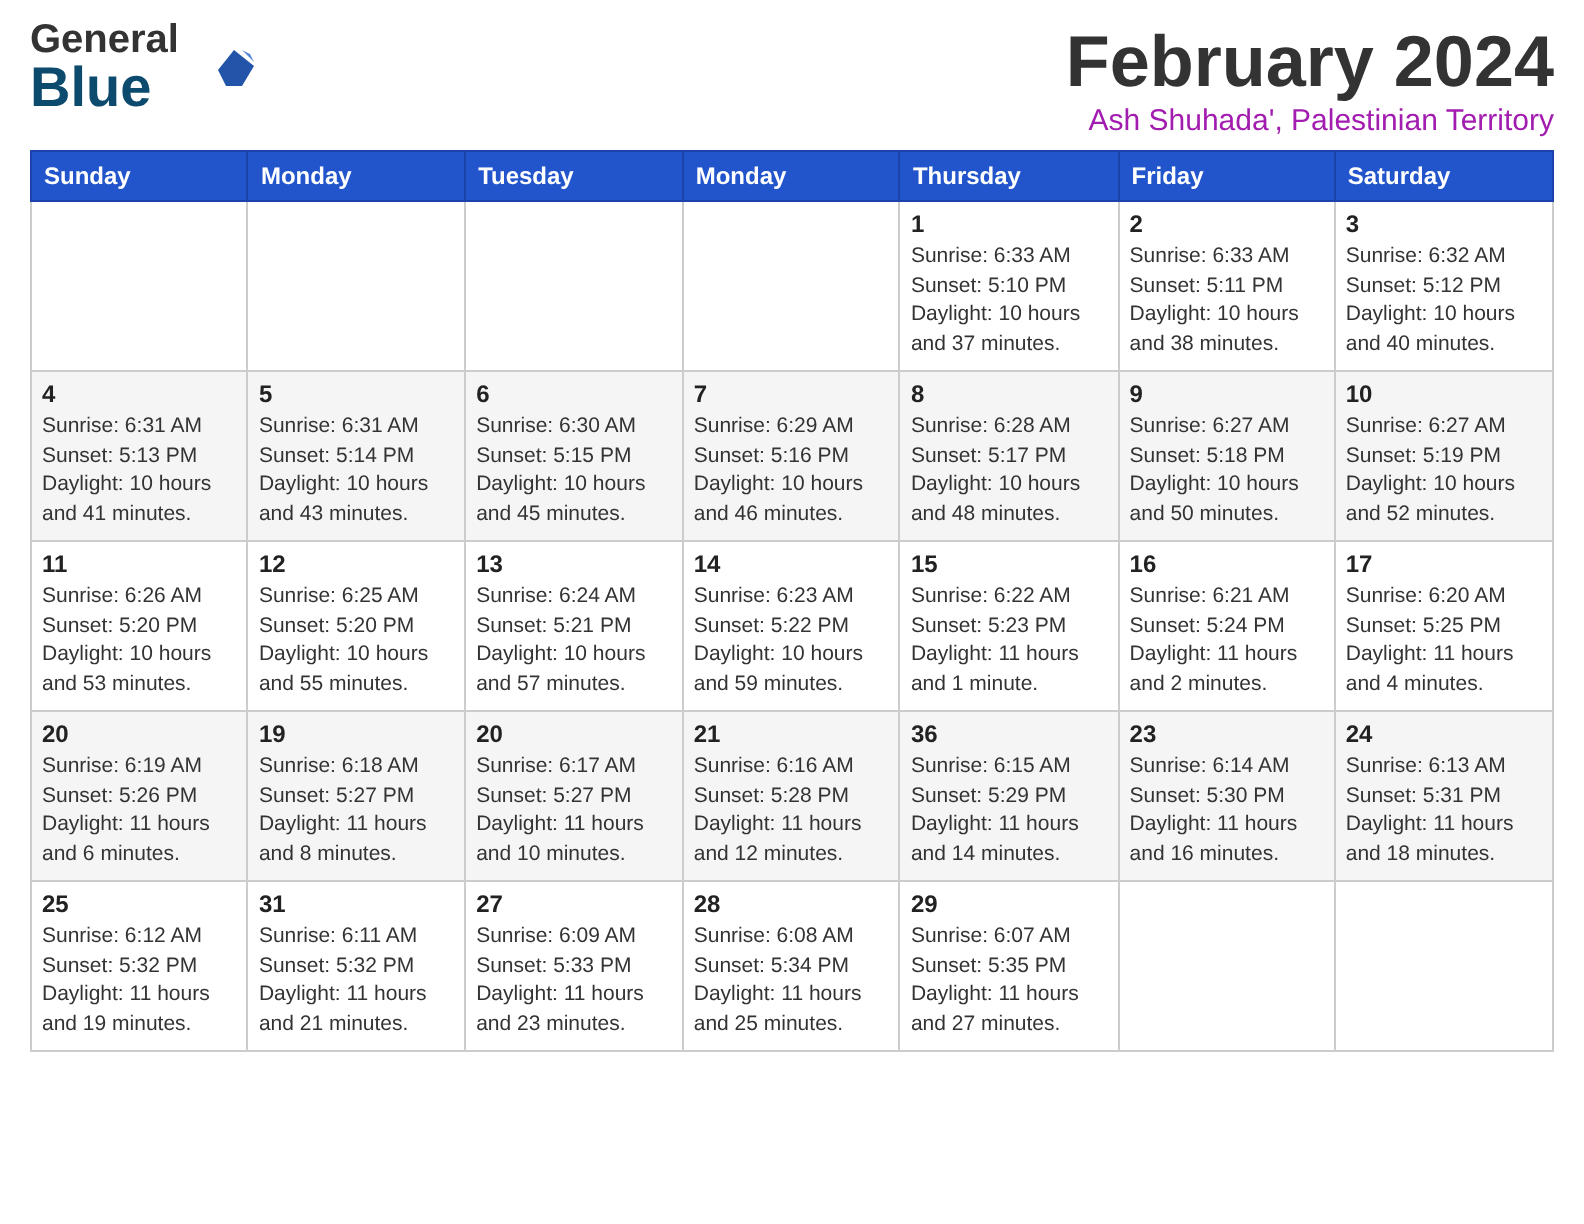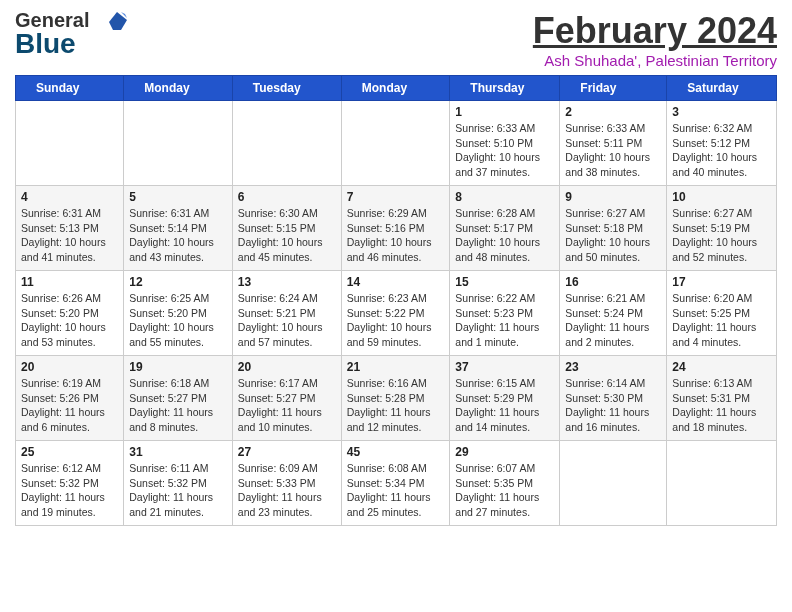--- a/index.html
+++ b/index.html
@@ -21,36 +21,35 @@
       flex-direction: column;
       align-items: flex-start;
     }
     .title-area {
       text-align: right;
     }
     .month-title {
       font-size: 36px;
       font-weight: bold;
       color: #333;
-      text-decoration: underline;
     }
     .location-title {
       font-size: 15px;
       color: #a21caf;
     }
     table {
       width: 100%;
       border-collapse: collapse;
       font-size: 11px;
     }
     thead tr th {
       background: #2255cc;
       color: #fff;
       text-align: left;
-      padding: 5px 20px;
+      padding: 5px 6px;
       font-size: 12px;
       font-weight: bold;
       border: 1px solid #1a44aa;
     }
     tbody tr td {
       border: 1px solid #ccc;
       vertical-align: top;
       padding: 4px 5px;
       width: 113px;
       min-height: 70px;
@@ -76,21 +75,21 @@
     }
     .empty-cell {
       background: #fff !important;
     }
   </style>
 </head>
 <body>
 
 <div class="header-area">
   <div class="logo">
-    <div style="display:flex;gap:18px;">
+    <div style="display:flex;align-items:center;gap:18px;">
       <div style="display:flex;flex-direction:column;line-height:1;">
         <span style="font-size:20px;font-weight:bold;color:#333;">General</span>
         <span style="font-size:28px;font-weight:bold;color:#0c4a6e;">Blue</span>
       </div>
       <svg width="22" height="22" viewBox="0 0 22 22">
         <polygon points="10,2 20,10 14,20 6,20 2,12" fill="#2255aa"></polygon>
         <polygon points="14,2 20,8 18,4" fill="#5588dd"></polygon>
       </svg>
     </div>
   </div>
@@ -202,21 +201,21 @@
         </td>
         <td>
           <span class="day-num">20</span>
           <div class="day-info">Sunrise: 6:17 AM<br>Sunset: 5:27 PM<br>Daylight: 11 hours and 10 minutes.</div>
         </td>
         <td>
           <span class="day-num">21</span>
           <div class="day-info">Sunrise: 6:16 AM<br>Sunset: 5:28 PM<br>Daylight: 11 hours and 12 minutes.</div>
         </td>
         <td>
-          <span class="day-num">37</span>
+          <span class="day-num">36</span>
           <div class="day-info">Sunrise: 6:15 AM<br>Sunset: 5:29 PM<br>Daylight: 11 hours and 14 minutes.</div>
         </td>
         <td>
           <span class="day-num">23</span>
           <div class="day-info">Sunrise: 6:14 AM<br>Sunset: 5:30 PM<br>Daylight: 11 hours and 16 minutes.</div>
         </td>
         <td>
           <span class="day-num">24</span>
           <div class="day-info">Sunrise: 6:13 AM<br>Sunset: 5:31 PM<br>Daylight: 11 hours and 18 minutes.</div>
         </td>
@@ -228,21 +227,21 @@
         </td>
         <td>
           <span class="day-num">31</span>
           <div class="day-info">Sunrise: 6:11 AM<br>Sunset: 5:32 PM<br>Daylight: 11 hours and 21 minutes.</div>
         </td>
         <td>
           <span class="day-num">27</span>
           <div class="day-info">Sunrise: 6:09 AM<br>Sunset: 5:33 PM<br>Daylight: 11 hours and 23 minutes.</div>
         </td>
         <td>
-          <span class="day-num">45</span>
+          <span class="day-num">28</span>
           <div class="day-info">Sunrise: 6:08 AM<br>Sunset: 5:34 PM<br>Daylight: 11 hours and 25 minutes.</div>
         </td>
         <td>
           <span class="day-num">29</span>
           <div class="day-info">Sunrise: 6:07 AM<br>Sunset: 5:35 PM<br>Daylight: 11 hours and 27 minutes.</div>
         </td>
         <td class="empty-cell"></td>
         <td class="empty-cell"></td>
       </tr>
     </tbody>

